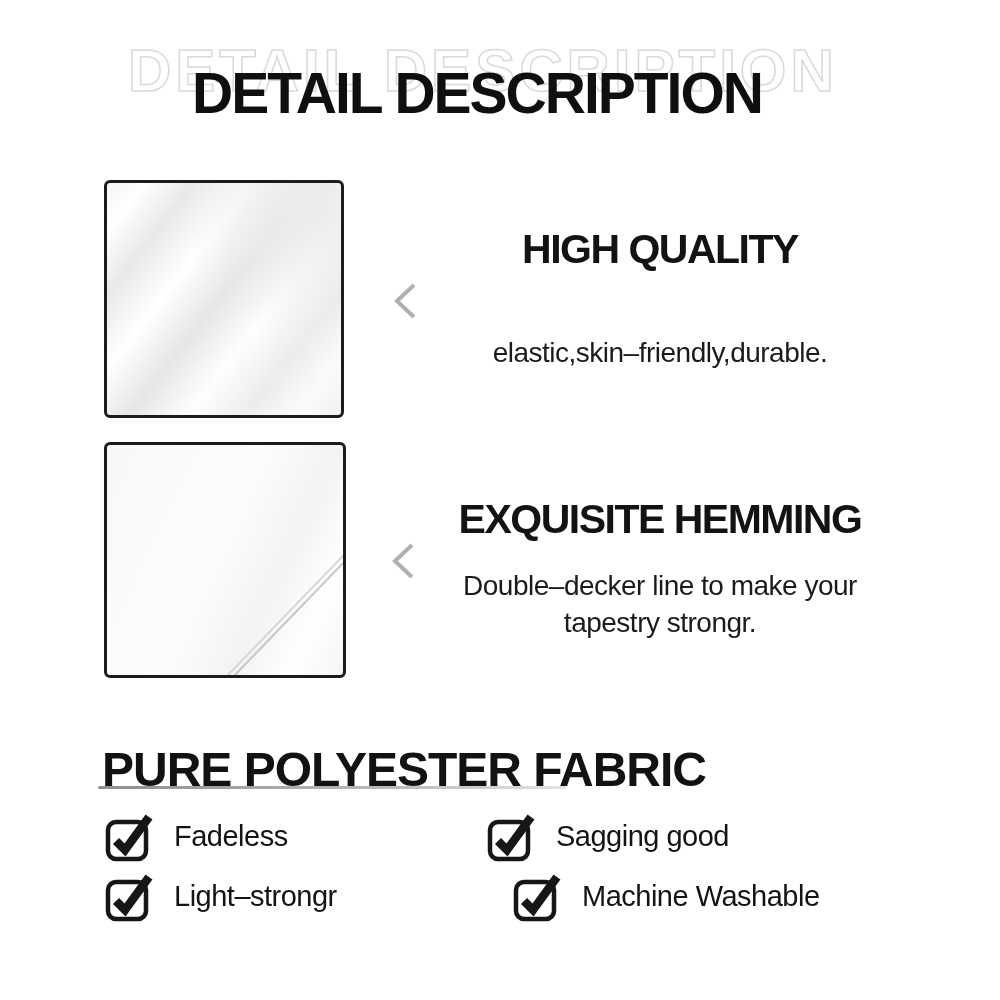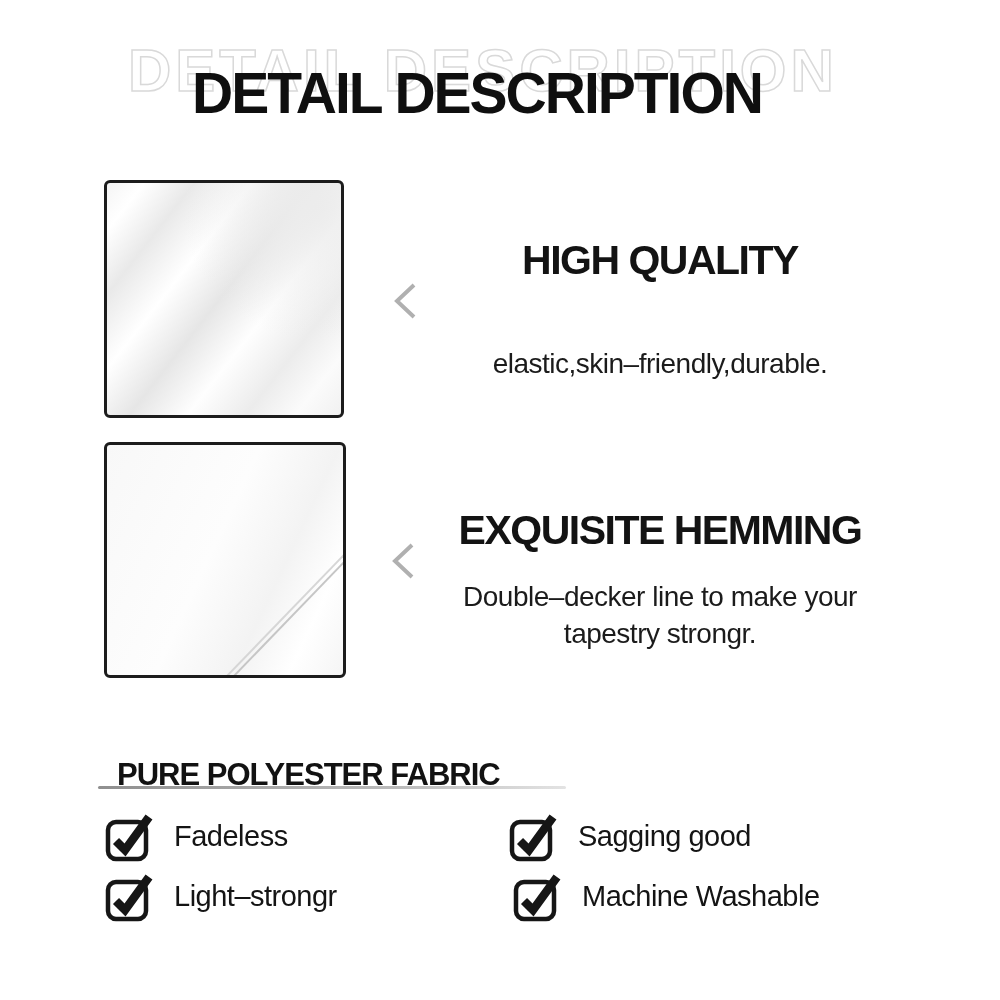--- a/index.html
+++ b/index.html
@@ -81,41 +81,41 @@
   .chevron-2 { left:390px; top:542px; }
 
   
   .sec-text {
     position:absolute;
     text-align:center;
   }
   .sec-text-1 { left:430px; top:226px; width:460px; }
   .sec-text-2 { left:415px; top:496px; width:490px; }
   .sec-heading {
-    margin:11px;
+    margin:0;
     font-size:41px;
     font-weight:bold;
     letter-spacing:-1.5px;
     color:#131313;
     white-space:nowrap;
   }
   .sec-body {
     margin:24px 0 0 0;
     font-size:28px;
     line-height:37px;
     letter-spacing:-0.5px;
     color:#1b1b1b;
   }
 
   
   .features-heading {
     position:absolute;
     left:102px; top:742px;
-    margin:15px;
-    font-size:31px;
+    margin:0;
+    font-size:48px;
     font-weight:bold;
     letter-spacing:-1px;
     white-space:nowrap;
     color:#121212;
   }
   .features-underline {
     position:absolute;
     left:98px; top:786px;
     width:468px; height:3px;
     border-radius:2px;
@@ -128,21 +128,21 @@
     gap:20px;
   }
   .check-item .label {
     font-size:29px;
     letter-spacing:-0.5px;
     color:#141414;
     white-space:nowrap;
   }
   .pos-0 { left:104px; top:810px; }
   .pos-1 { left:104px; top:870px; }
-  .pos-2 { left:508px; top:810px; }
+  .pos-2 { left:486px; top:810px; }
   .pos-3 { left:512px; top:870px;justify-content:center; }
   .checkbox-svg { width:50px; height:52px; display:block; }
 </style>
 </head>
 <body>
 
 <div class="canvas">
 
   <div class="title-echo">DETAIL DESCRIPTION</div>
   <h1 class="page-title">DETAIL DESCRIPTION</h1>

